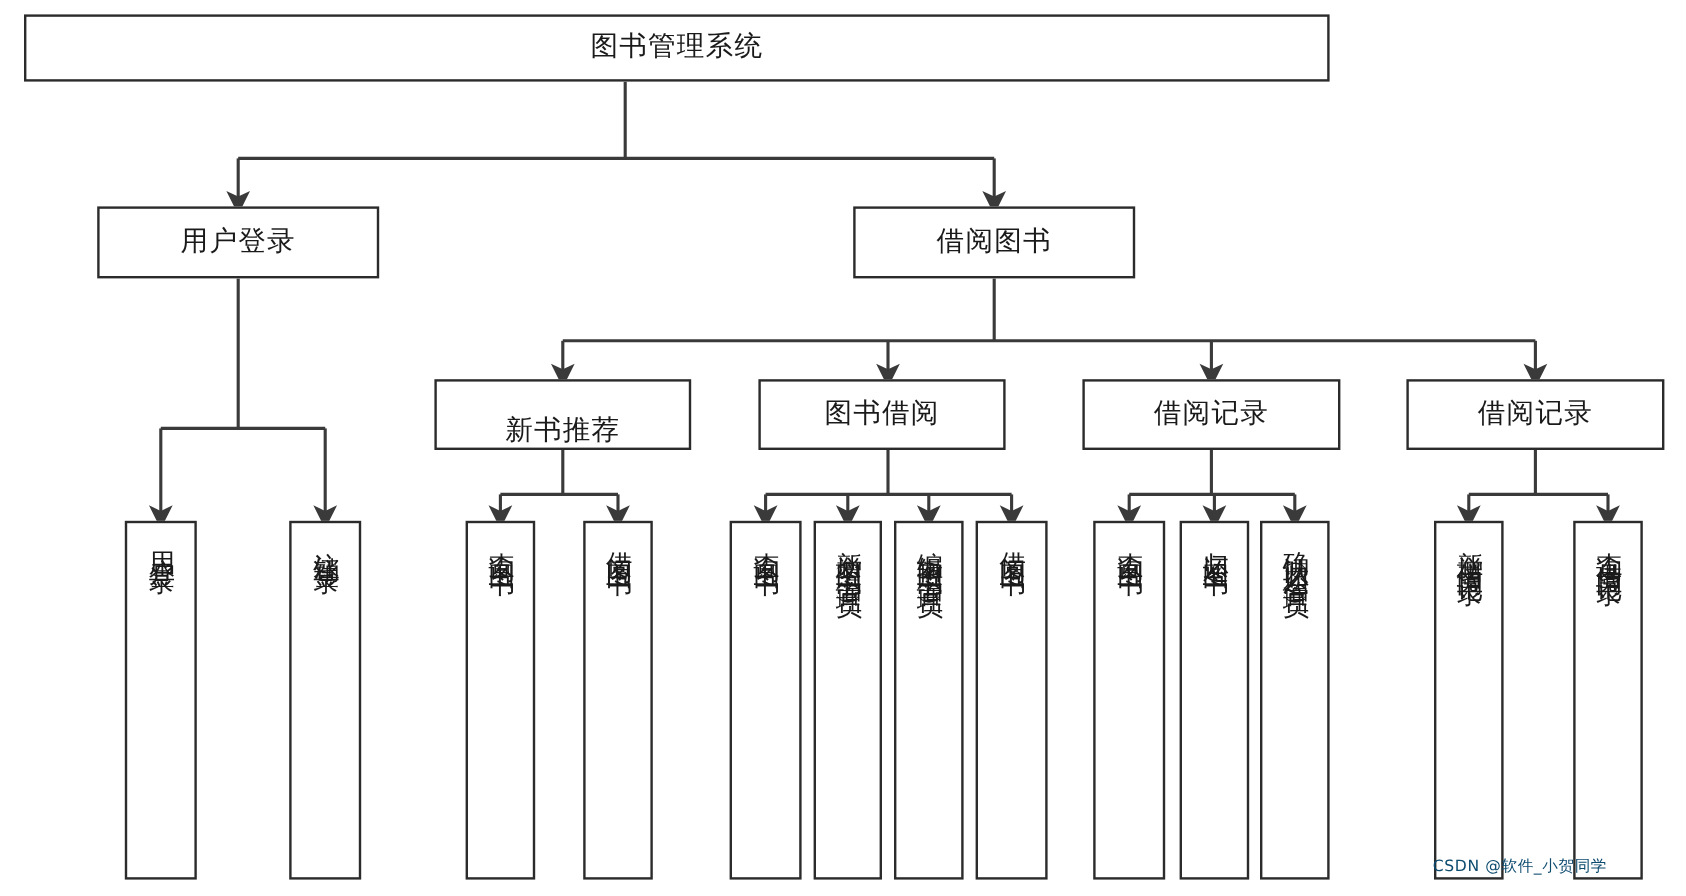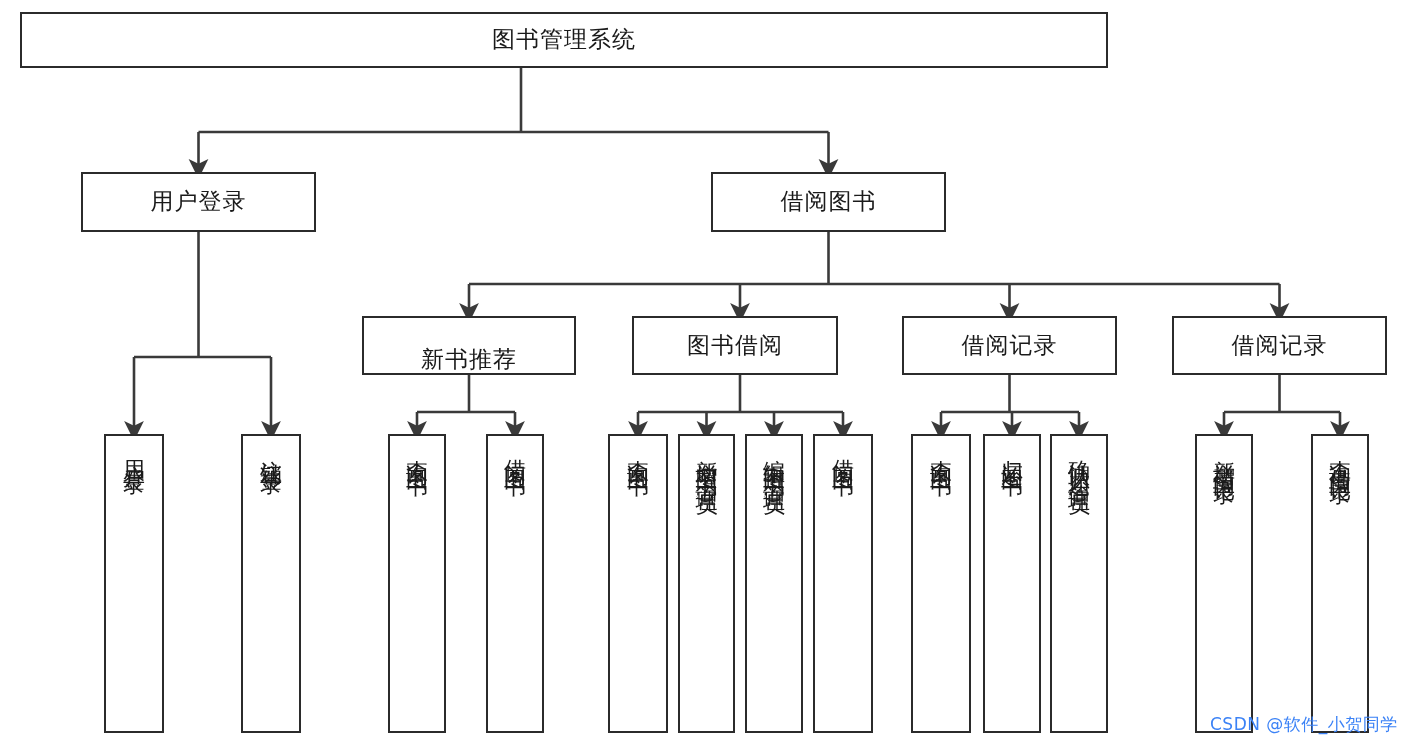--- a/index.html
+++ b/index.html
@@ -62,26 +62,25 @@
     text-orientation: upright;
     font-size: 22px;
     letter-spacing: 5px;
     line-height: 1;
     white-space: nowrap;
   }
   .watermark {
     position: absolute;
     left: 1194px;
     top: 713px;
-    font-size: 17px;
-    color: #3b82f6;
+    font-size: 13px;
+    color: #0c4a6e;
     letter-spacing: 0.5px;
     white-space: nowrap;
     user-select: none;
-    margin-left: 16px;
   }
 </style>
 </head>
 <body>
 
 <div id="diagram-root">
 
   <svg id="edges-layer" width="1405" height="747" viewBox="0 0 1405 747" xmlns="http://www.w3.org/2000/svg">
     <defs>
       <marker id="arrowhead" markerWidth="9" markerHeight="9" refX="4.2" refY="4.2" orient="auto" markerUnits="strokeWidth">

